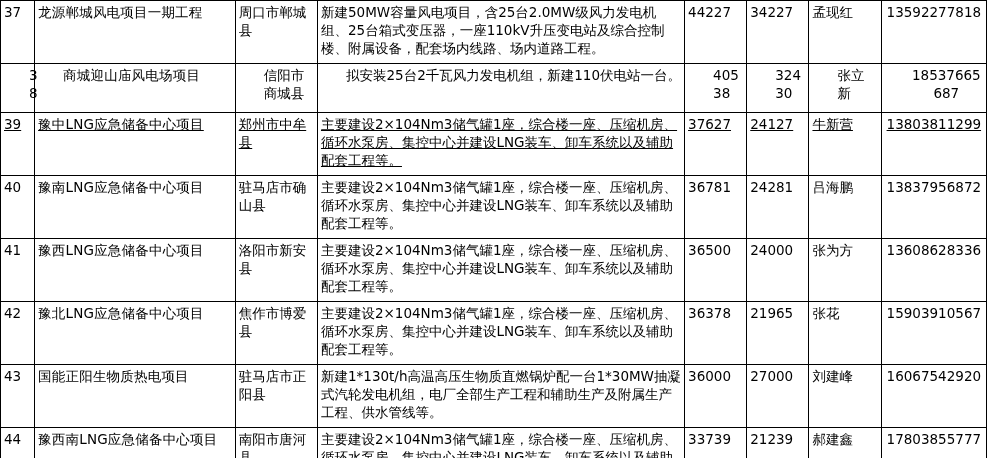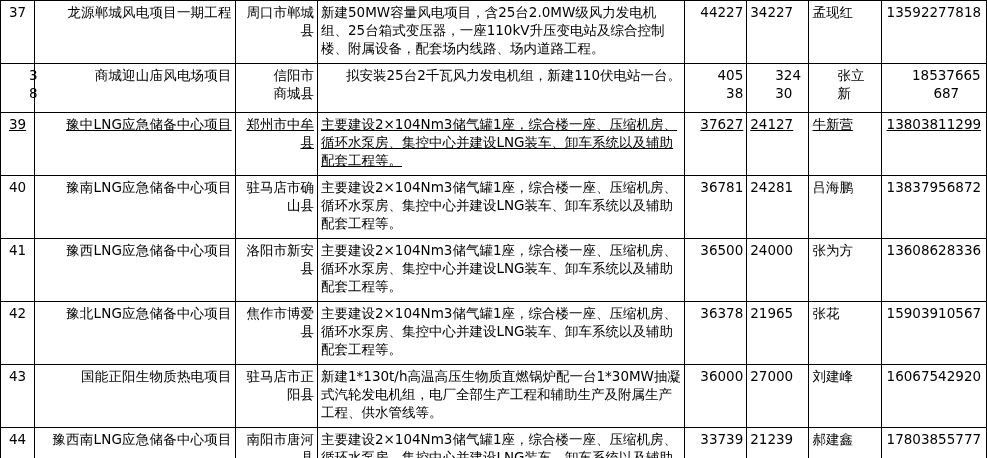--- a/index.html
+++ b/index.html
@@ -22,47 +22,47 @@
   table.project-table td {
     border: 1px solid #000000;
     vertical-align: top;
     padding: 2px 3px 2px 3px;
     font-size: 13.5px;
     line-height: 1.35;
     color: #000000;
   }
   td.col-index {
     width: 34px;
-    text-align: center;
+    text-align: left;
     vertical-align: middle;
     font-size: 13.5px;
   }
   td.col-name {
     width: 200px;
-    text-align: right;
+    text-align: left;
     vertical-align: middle;
     font-size: 14.5px;
     letter-spacing: 0.2px;
   }
   td.col-location {
     width: 82px;
-    text-align: right;
+    text-align: left;
     vertical-align: middle;
     font-size: 14px;
   }
   td.col-desc {
     width: 366px;
     text-align: left;
     vertical-align: top;
     font-size: 13.5px;
     line-height: 1.32;
   }
   td.col-num1 {
     width: 62px;
-    text-align: right;
+    text-align: left;
     vertical-align: middle;
     font-size: 13.5px;
     margin-top: 17px;
   }
   td.col-num2 {
     width: 62px;
     text-align: left;
     vertical-align: middle;
     font-size: 13.5px;
   }

